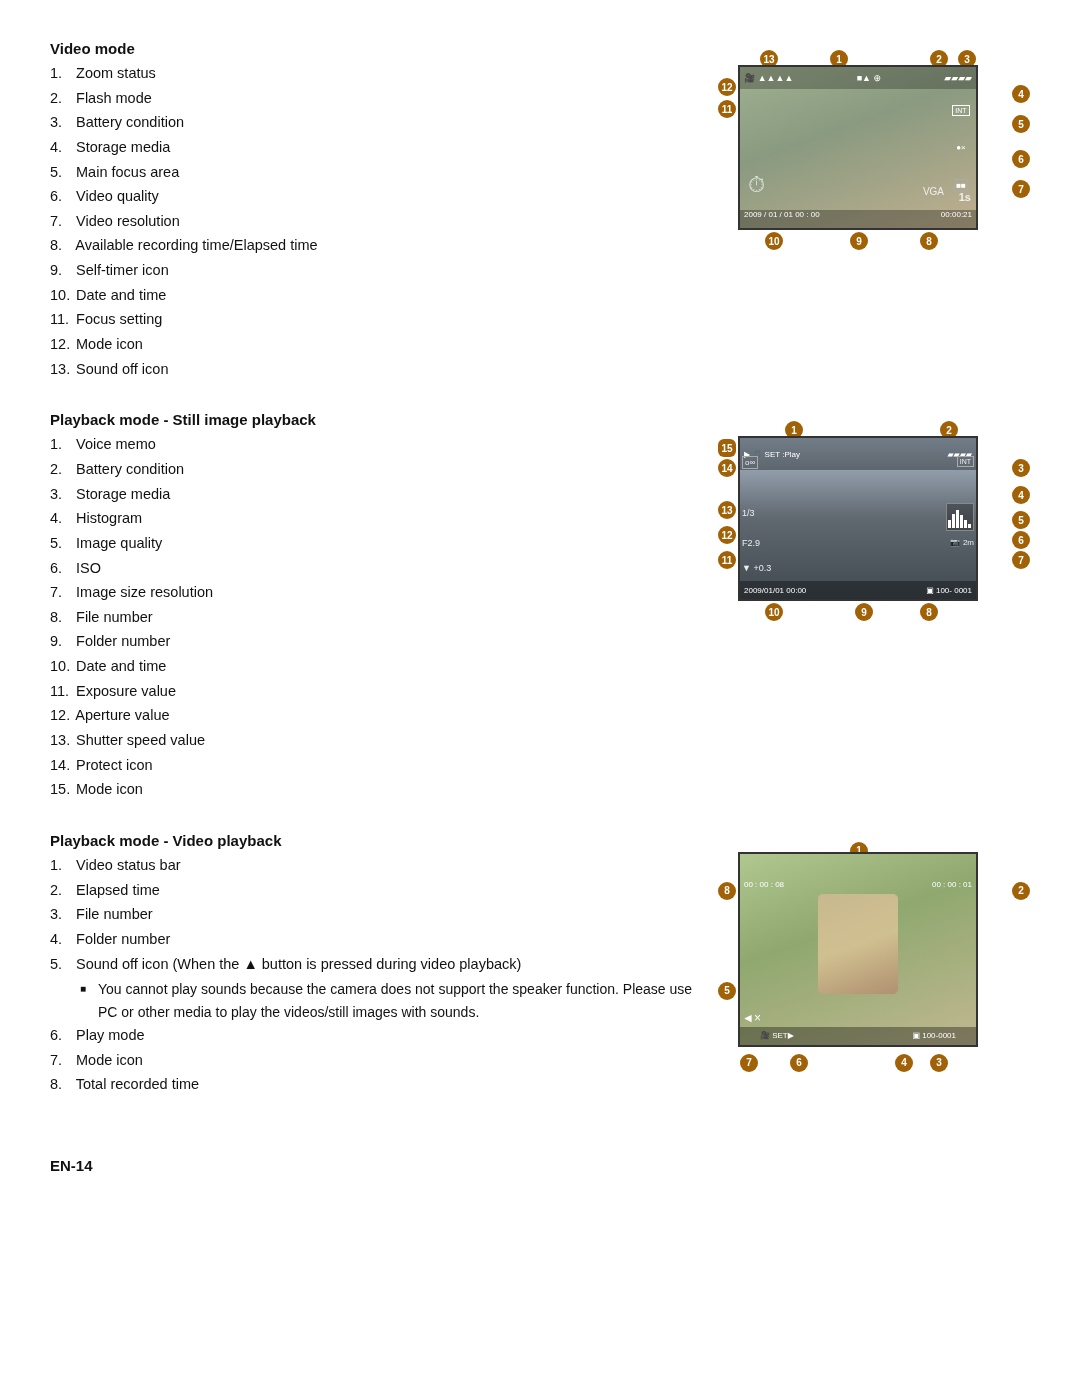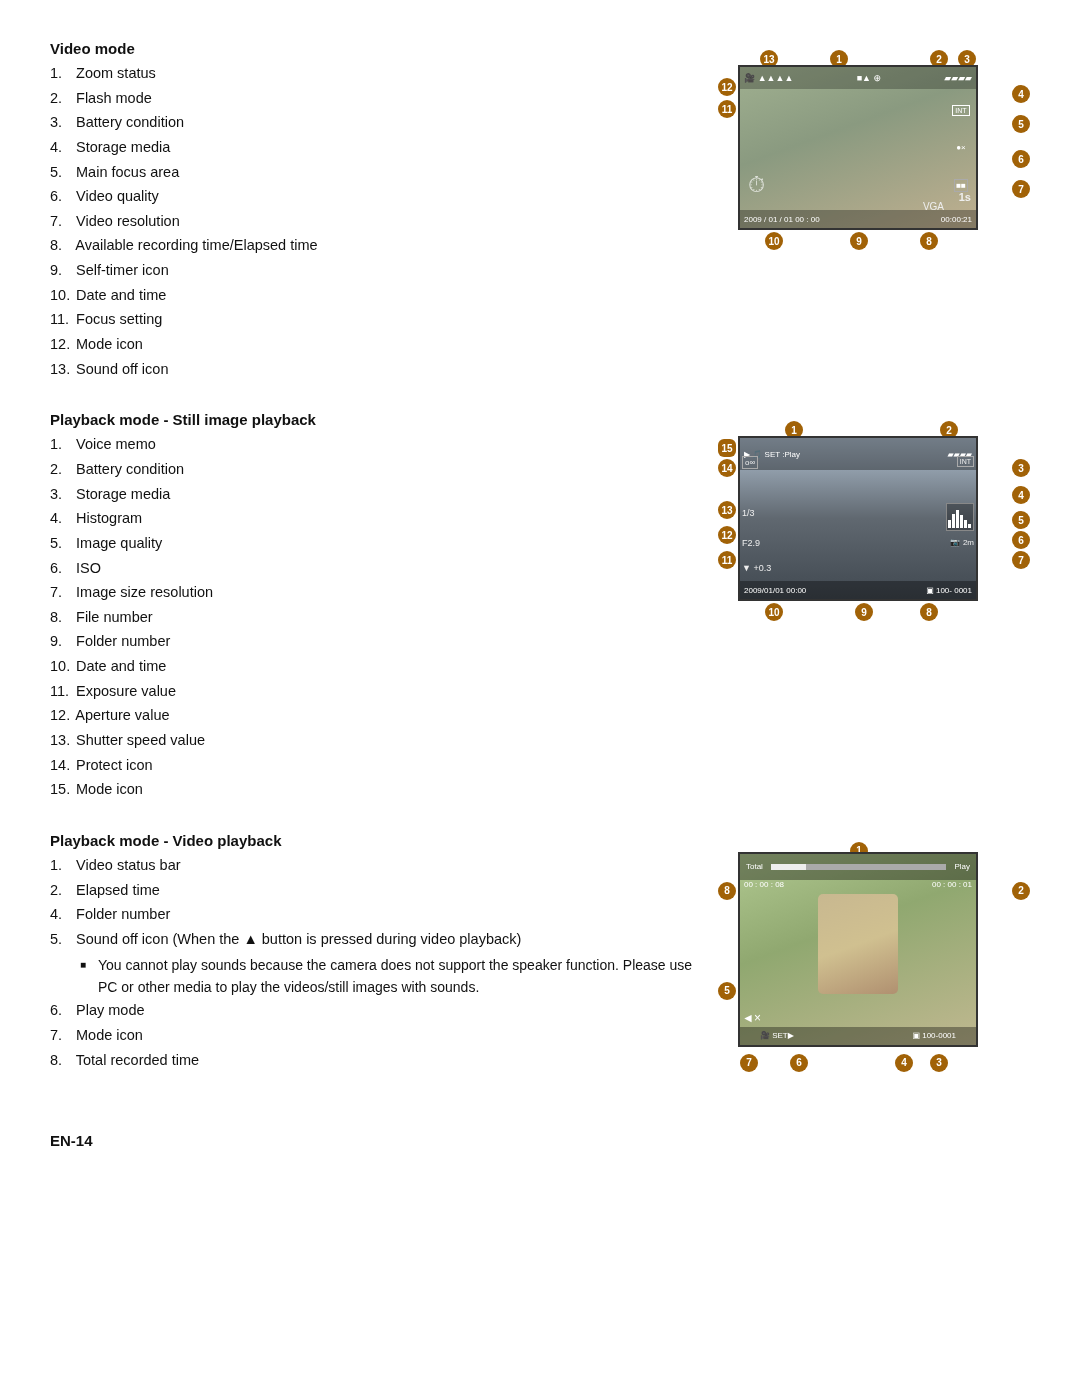--- a/index.html
+++ b/index.html
@@ -116,21 +116,20 @@
       padding: 0 4px;
       font-size: 9px;
       color: #fff;
     }
     .vd-bottombar {
       position: absolute;
       bottom: 0; left: 0; right: 0;
       height: 18px;
       background: rgba(0,0,0,0.3);
       display: flex;
-      align-items: center;
       justify-content: space-between;
       padding: 0 4px;
       font-size: 8px;
       color: #fff;
     }
     .vd-rightbar {
       position: absolute;
       right: 0; top: 20px; bottom: 18px;
       width: 30px;
       display: flex;
@@ -152,21 +151,21 @@
       position: absolute;
       bottom: 25px;
       right: 5px;
       font-size: 11px;
       color: #eee;
       font-weight: bold;
       margin-top: 15px;
     }
     .vd-res {
       position: absolute;
-      bottom: 16px;
+      bottom: 31px;
       right: 32px;
       font-size: 10px;
       color: #eee;
     }
 
     
     .si-box {
       width: 300px;
       height: 200px;
       position: relative;
@@ -381,20 +380,21 @@
       </div>
     </div>
   </div>
 
   <div class="mode-section">
     <div class="mode-text">
       <div class="section-title">Playback mode - Video playback</div>
       <ul class="item-list">
       <li><span class="num">1.</span> Video status bar</li>
           <li><span class="num">2.</span> Elapsed time</li>
+          <li><span class="num">3.</span> File number</li>
           <li><span class="num">4.</span> Folder number</li>
           <li><span class="num">5.</span> Sound off icon (When the ▲ button is pressed during video playback)</li>
           <ul class="sub-bullet">
             <li>You cannot play sounds because the camera does not support the speaker function. Please use PC or other media to play the videos/still images with sounds.</li>
           </ul>
           <li><span class="num">6.</span> Play mode</li>
           <li><span class="num">7.</span> Mode icon</li>
           <li><span class="num">8.</span> Total recorded time</li>
         </ul>
     </div>
@@ -407,27 +407,20 @@
       <span class="badge" style="top:40px; right:0px;">2</span>
 
       <span class="badge" style="top:140px; left:8px;">5</span>
 
       <span class="badge" style="bottom:0px; left:30px;">7</span>
       <span class="badge" style="bottom:0px; left:80px;">6</span>
       <span class="badge" style="bottom:0px; left:185px;">4</span>
       <span class="badge" style="bottom:0px; left:220px;">3</span>
 
       <div class="vp-screen">
-        <div class="vp-topbar">
-          <span>Total</span>
-          <div style="flex:1;height:6px;background:#aaa;margin:0 4px;position:relative;">
-            <div style="width:20%;height:100%;background:#eee;"></div>
-          </div>
-          <span>Play</span>
-        </div>
         <div style="position:absolute;top:26px;left:4px;font-size:8px;color:#fff;">00 : 00 : 08</div>
         <div style="position:absolute;top:26px;right:4px;font-size:8px;color:#fff;">00 : 00 : 01</div>
 
         <div style="position:absolute;top:40px;left:50%;transform:translateX(-50%);width:80px;height:100px;background:rgba(200,180,160,0.5);border-radius:5px;overflow:hidden;">
           <div style="width:100%;height:100%;background:linear-gradient(160deg,#c8b890,#d0c090,#b09070);"></div>
         </div>
         <div class="vp-midleft">
           <span style="font-size:12px;">◄×</span>
         </div>
         <div class="vp-bottombar">

